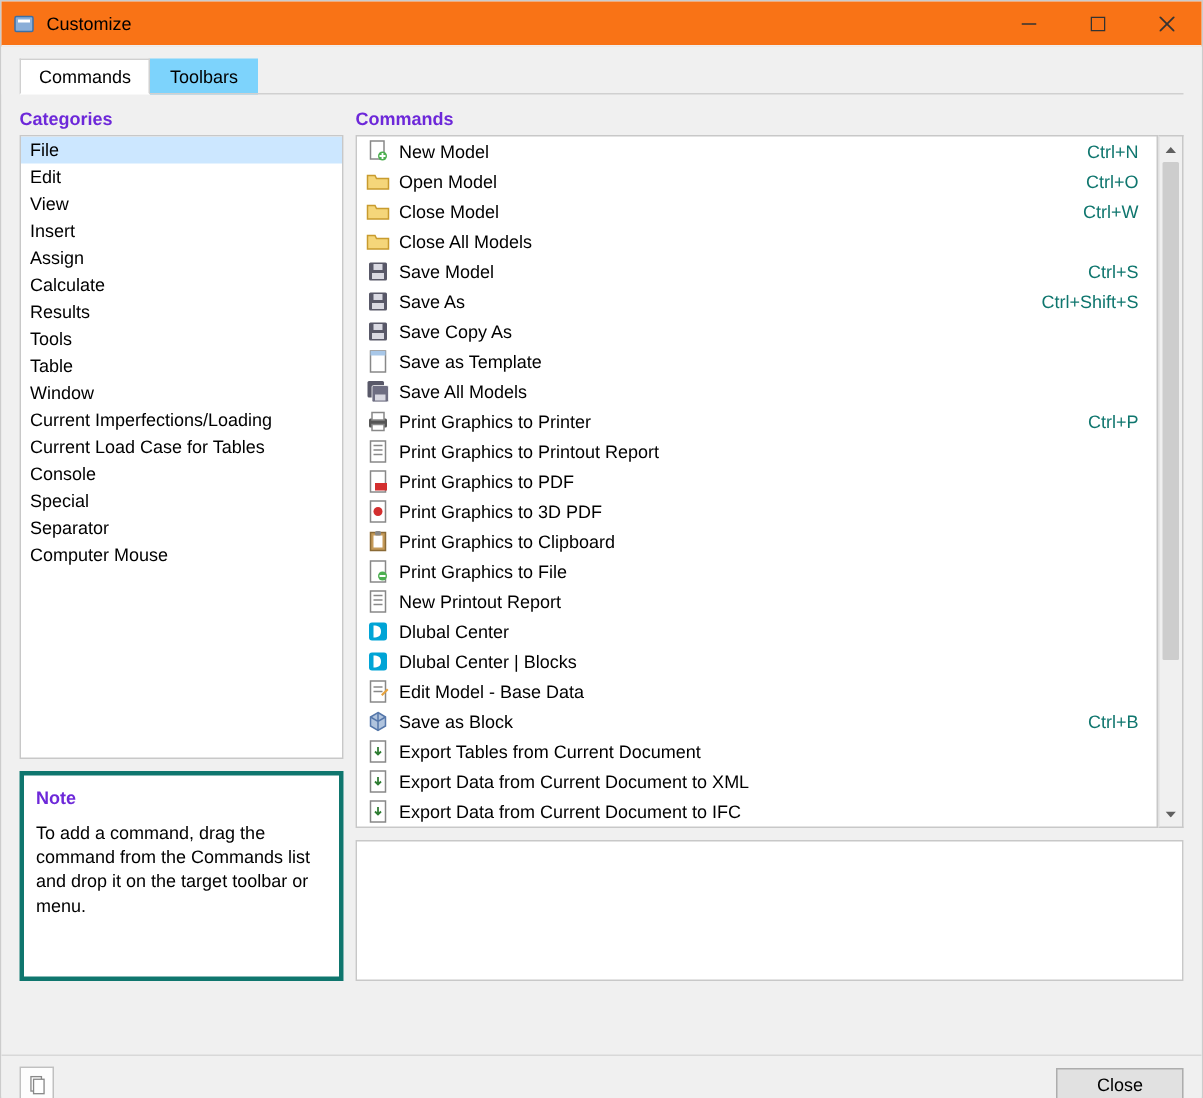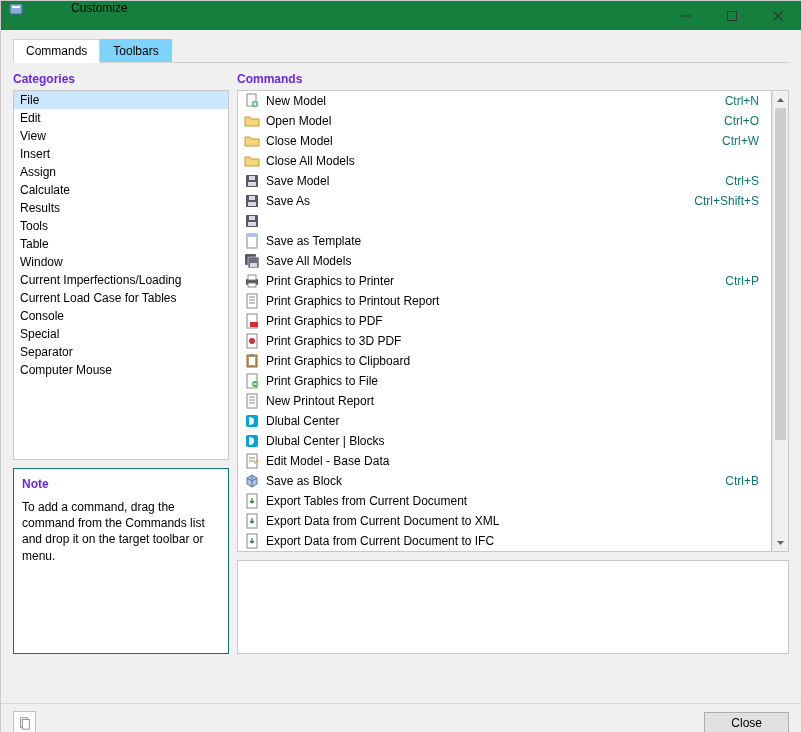--- a/index.html
+++ b/index.html
@@ -1,20 +1,20 @@
 <!DOCTYPE html>
 <html><head>
   <meta charset="utf-8">
   <style>
     * { box-sizing: border-box; margin: 0; padding: 0; }
     body { font-family: "Segoe UI", Tahoma, sans-serif; font-size: 12px; background: #fff; color: #000; }
     
     .window { width: 802px; height: 732px; background: #fff; border: 1px solid #ccc; display: flex; flex-direction: column; }
     
-    .titlebar { height: 30px; display: flex; padding: 0 0 0 8px; background: #15803d; border-bottom: 1px solid #eee; gap: 40px; }
+    .titlebar { height: 30px; display: flex; align-items: center; padding: 0 0 0 8px; background: #f97316; border-bottom: 1px solid #eee; }
     .titlebar-icon { width: 16px; height: 16px; margin-right: 6px; display: flex; align-items: center; justify-content: center; }
     .titlebar-title { flex: 1; font-size: 12px; }
     .titlebar-buttons { display: flex; }
     .titlebar-btn { width: 46px; height: 30px; display: flex; align-items: center; justify-content: center; }
     
     .body-area { flex: 1; background: #f0f0f0; padding: 0; display: flex; flex-direction: column; }
     
     .tabs { display: flex; padding: 8px 12px 0 12px; background: #f0f0f0; }
     .tab { padding: 4px 12px; font-size: 12px; background: #7dd3fc; border: 1px solid transparent; cursor: default; }
     .tab.active { background: #fff; border: 1px solid #d0d0d0; border-bottom: 1px solid #fff; position: relative; z-index: 2; }
@@ -26,21 +26,21 @@
     .left-col { width: 216px; display: flex; flex-direction: column; gap: 8px; }
     .right-col { flex: 1; display: flex; flex-direction: column; gap: 8px; min-width: 0; }
     
     .panel-header { font-weight: 600; font-size: 12px; color: #6d28d9; padding: 2px 0 4px 0; }
     
     .listbox { background: #fff; border: 1px solid #c8c8c8; overflow-y: auto; overflow-x: hidden; }
     .categories-box { flex: 1; min-height: 200px; }
     .cat-item { padding: 2px 6px; font-size: 12px; cursor: default; white-space: nowrap; }
     .cat-item.selected { background: #cce7ff; }
     
-    .note-box { background: #fff; border: 1px solid #0f766e; padding: 8px; height: 186px; }
+    .note-box { background: #fff; border: 3px solid #0f766e; padding: 8px; height: 140px; }
     .note-text { font-size: 12px; line-height: 1.35; margin-top: 6px; }
     
     .cmd-panel { display: flex; flex-direction: column; flex: 1; min-height: 0; }
     .commands-box { flex: 1; padding-right: 2px; }
     .cmd-row { display: flex; align-items: center; padding: 2px 6px; font-size: 12px; cursor: default; gap: 6px; }
     .cmd-icon { width: 16px; height: 16px; display: flex; align-items: center; justify-content: center; flex-shrink: 0; }
     .cmd-label { flex: 1; white-space: nowrap; overflow: hidden; }
     .cmd-shortcut { color: #0f766e; font-size: 12px; padding-right: 4px; }
     
     .scrollbar-col { width: 17px; background: #f0f0f0; border: 1px solid #c8c8c8; border-left: 1px solid #e0e0e0; display: flex; flex-direction: column; }
@@ -194,20 +194,21 @@
                   <span class="cmd-shortcut">Ctrl+Shift+S</span>
                 </div>
                 <div class="cmd-row">
                   <span class="cmd-icon">
                     <svg width="16" height="16" viewBox="0 0 16 16">
                       <rect x="2" y="2" width="12" height="12" fill="#585868" rx="1"></rect>
                       <rect x="5" y="3" width="6" height="4" fill="#d9d9e2"></rect>
                       <rect x="4" y="9" width="8" height="4" fill="#d9d9e2"></rect>
                     </svg>
                   </span>
+                  <span class="cmd-label">Save Copy As</span>
                 </div>
                 <div class="cmd-row">
                   <span class="cmd-icon">
                     <svg width="16" height="16" viewBox="0 0 16 16">
                       <rect x="3" y="1" width="10" height="14" fill="#fff" stroke="#888"></rect>
                       <rect x="3" y="1" width="10" height="3" fill="#a8c7e8"></rect>
                     </svg>
                   </span>
                   <span class="cmd-label">Save as Template</span>
                 </div>

